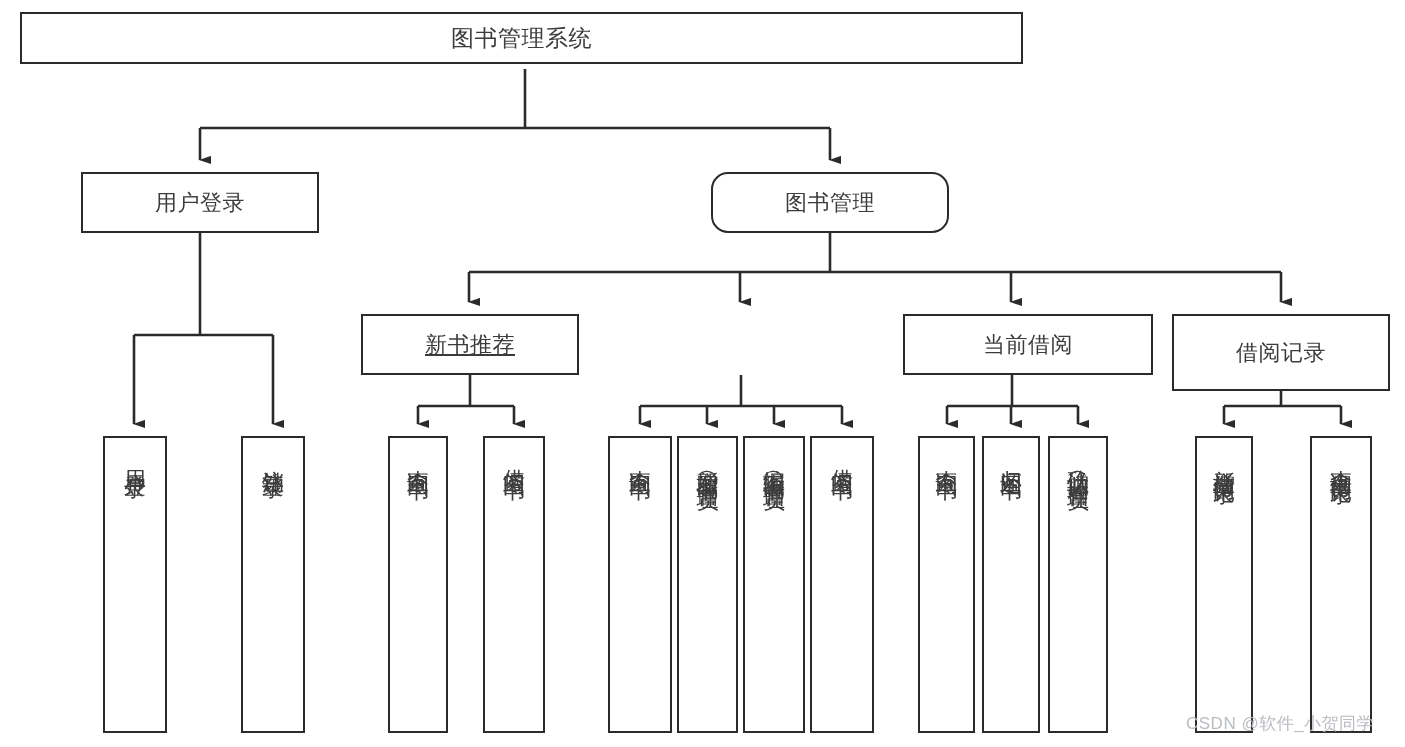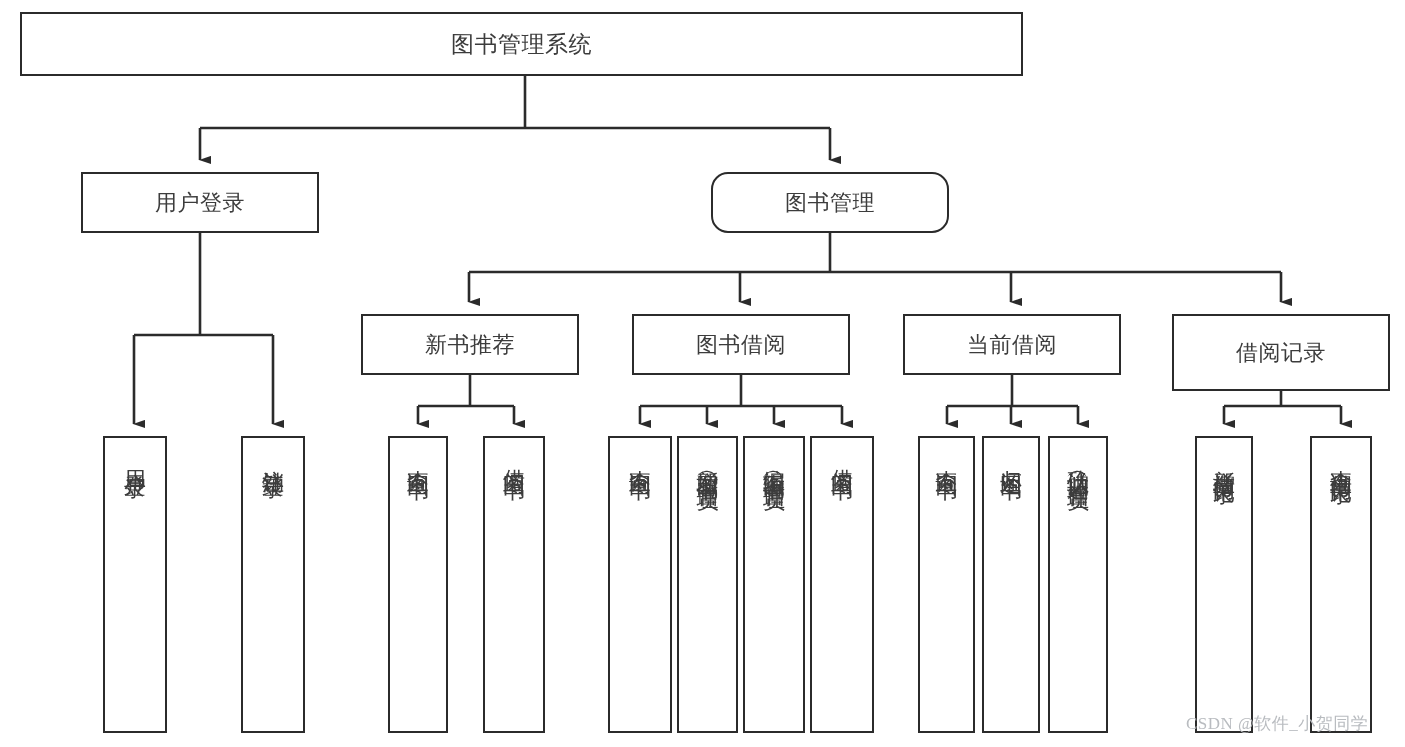--- a/index.html
+++ b/index.html
@@ -63,21 +63,21 @@
   }
   .watermark {
     position: absolute;
     left: 1186px;
     top: 712px;
     font-size: 17px;
     color: #b9bcc0;
     letter-spacing: 0.5px;
     white-space: nowrap;
     z-index: 5;
-    font-family: Liberation Serif, serif;
+    font-family: Liberation Sans, sans-serif;
   }
 </style>
 </head>
 <body>
 
 <div id="stage">
 
   <svg id="edges" viewBox="0 0 1405 747" xmlns="http://www.w3.org/2000/svg">
     <defs>
       <marker id="arw" markerWidth="9" markerHeight="12" refX="4.5" refY="11" orient="auto" markerUnits="userSpaceOnUse">
@@ -121,38 +121,35 @@
       <path d="M1011,406 L1011,424" marker-end="url(#arw)"></path>
       <path d="M1078,406 L1078,424" marker-end="url(#arw)"></path>
 
       <path d="M1281,375 L1281,406"></path>
       <path d="M1224,406 L1341,406"></path>
       <path d="M1224,406 L1224,424" marker-end="url(#arw)"></path>
       <path d="M1341,406 L1341,424" marker-end="url(#arw)"></path>
     </g>
   </svg>
 
-  <div class="node horiz root" style="left:20px; top:12px; width:1003px; height:64px;">
+  <div class="node horiz root" style="left:20px; top:12px; width:1003px; height:52px;">
     <span class="label">图书管理系统</span>
   </div>
 
   <div class="node horiz" style="left:81px; top:172px; width:238px; height:61px;">
     <span class="label">用户登录</span>
   </div>
   <div class="node horiz" style="left:711px; top:172px; width:238px; height:61px;border-radius:17px;">
     <span class="label">图书管理</span>
   </div>
 
-  <div class="node horiz" style="left:361px; top:314px; width:218px; height:61px;">
+  <div class="node horiz" style="left:361px; top:314px; width:218px; height:61px;text-decoration:underline;">
     <span class="label">新书推荐</span>
   </div>
-  <div class="node horiz" style="left:632px; top:314px; width:218px; height:61px;">
-    <span class="label">图书借阅</span>
-  </div>
-  <div class="node horiz" style="left:903px; top:314px; width:218px; height:61px;">
+  <div class="node horiz" style="left:903px; top:314px; width:250px; height:61px;">
     <span class="label">当前借阅</span>
   </div>
   <div class="node horiz" style="left:1172px; top:314px; width:218px; height:77px;">
     <span class="label">借阅记录</span>
   </div>
 
   <div class="node vert" style="left:103px; top:436px; width:64px; height:297px;">
     <span class="label">用户登录</span>
   </div>
   <div class="node vert" style="left:241px; top:436px; width:64px; height:297px;">

